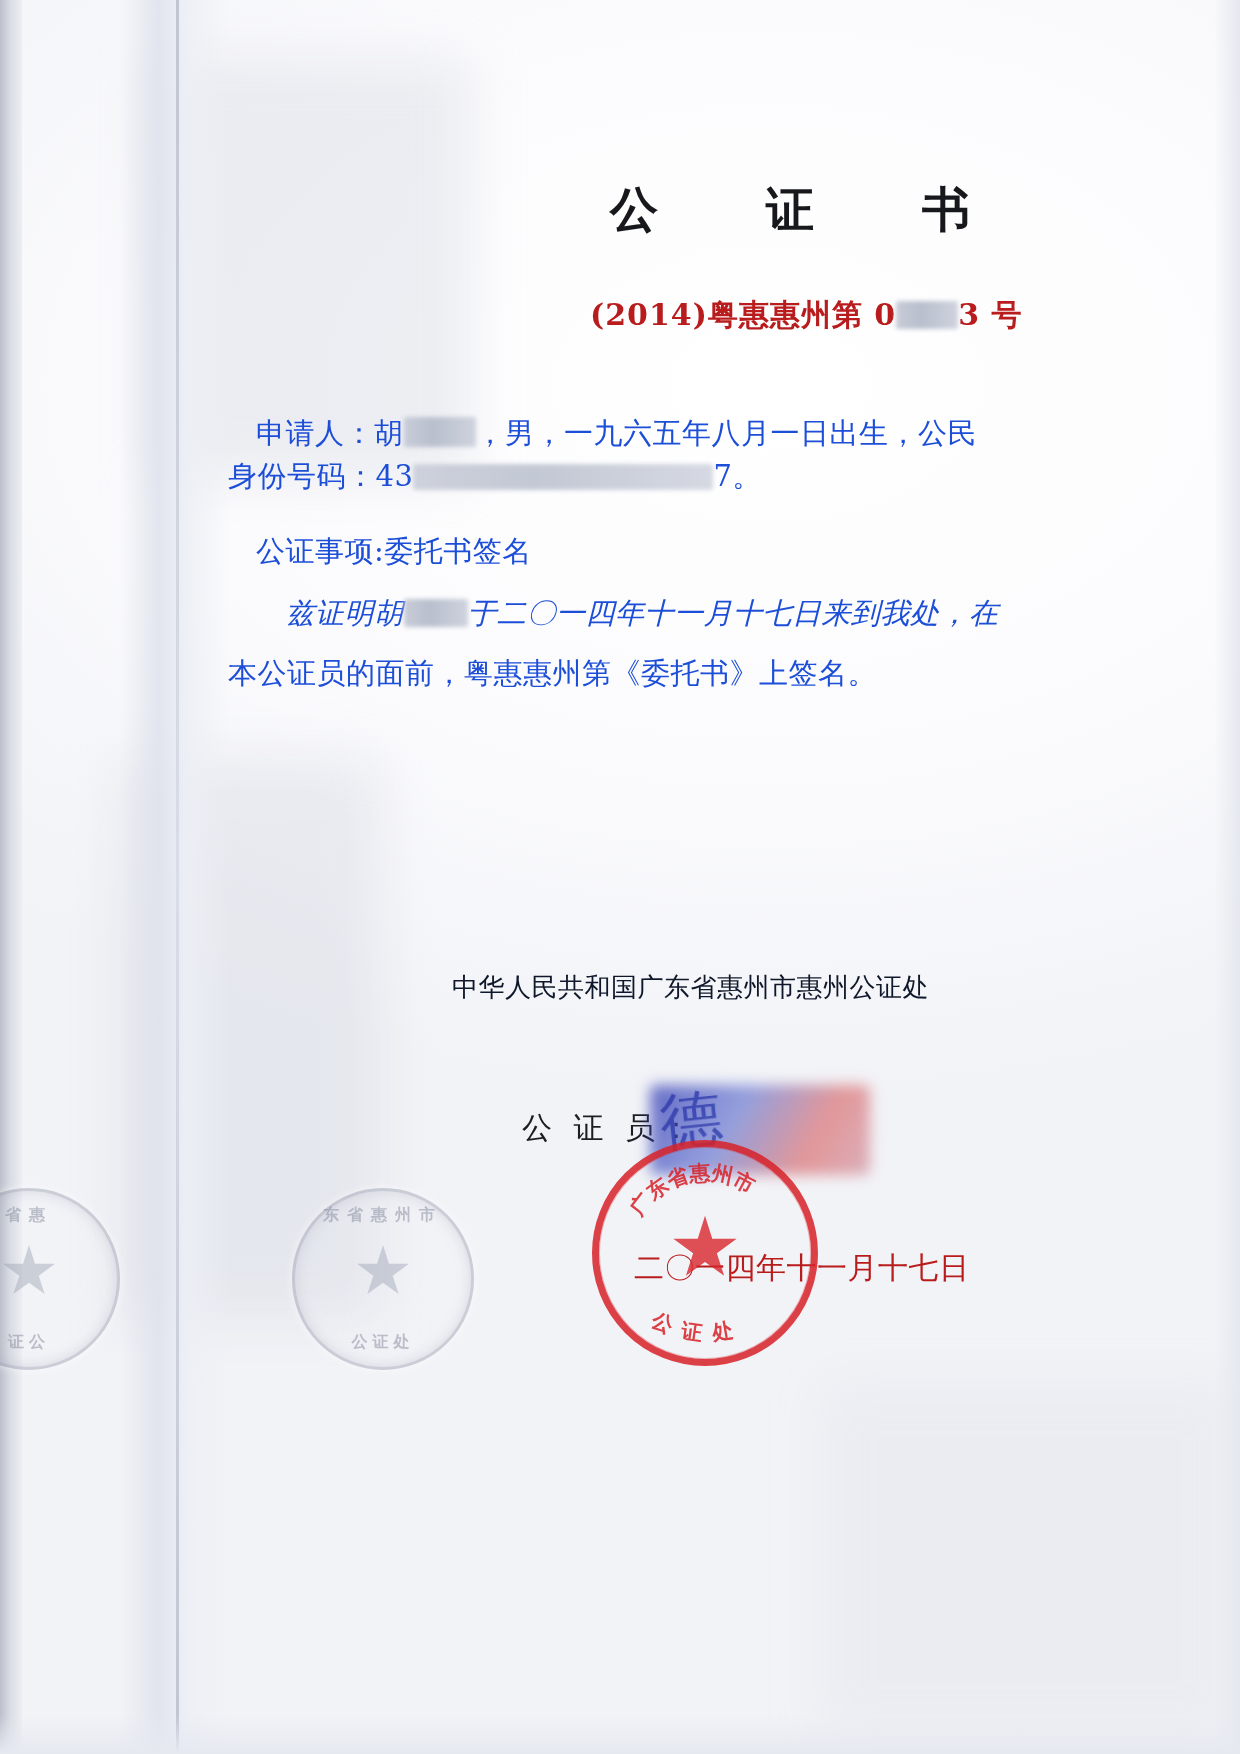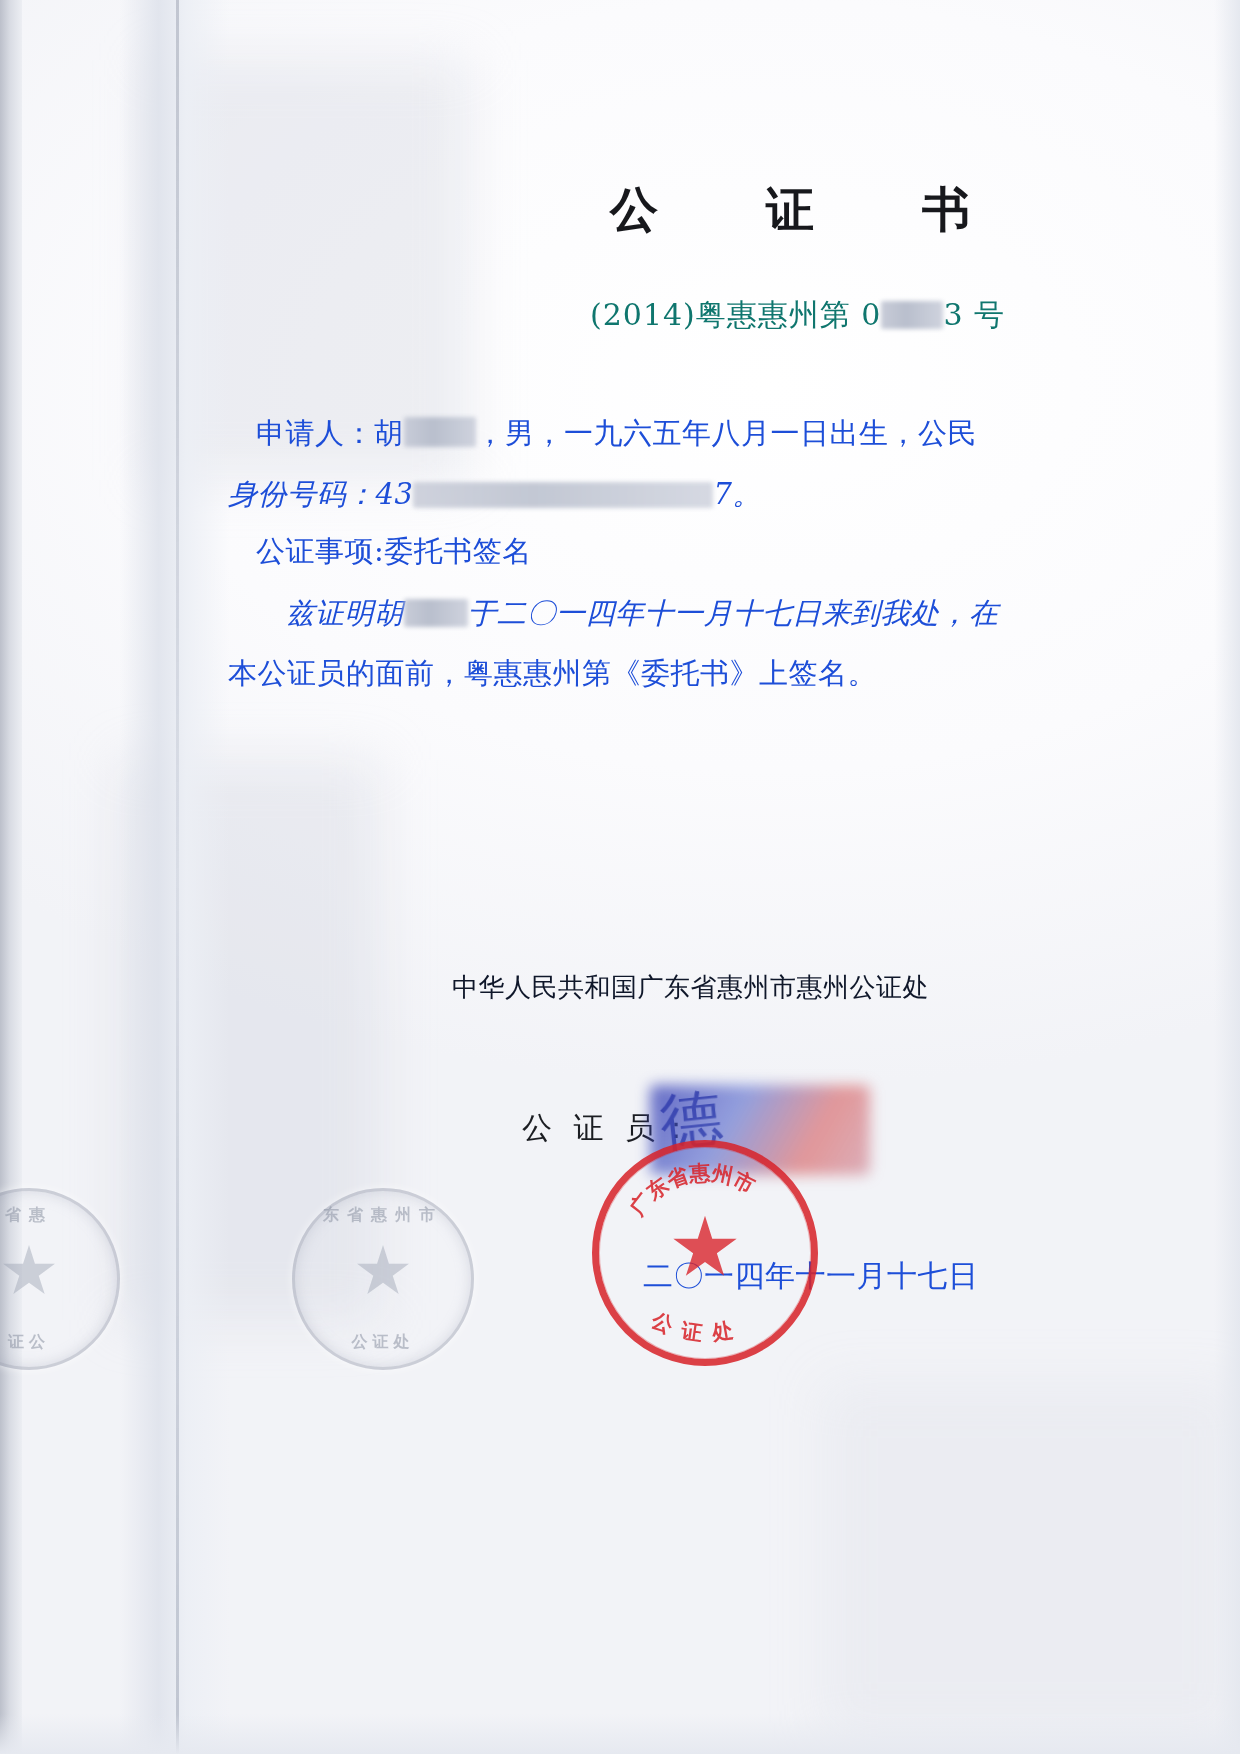--- a/index.html
+++ b/index.html
@@ -86,34 +86,35 @@
     letter-spacing: 30px;
     text-indent: 30px;
     color: #17181c;
     font-weight: 700;
     font-family: "DejaVu Serif", "Liberation Serif", serif;
   }
   .docnum {
     position: absolute;
     left: 360px; top: 295px;
     font-size: 30px;
-    color: #0f766e;
+    color: #b91c1c;
     letter-spacing: 1px;
     white-space: nowrap;
+    font-weight: bold;
   }
   .para {
     position: absolute;
     font-size: 29px;
     line-height: 56px;
     color: #1d4ed8;
     letter-spacing: .5px;
     white-space: nowrap;
   }
   .p1 { left: 26px; top: 405px; }
-  .p1b { left: -2px; top: 466px; font-style: italic; }
+  .p1b { left: -2px; top: 448px; }
   .p2 { left: 26px; top: 523px; }
   .p3 { left: 26px; top: 585px; font-style: italic; }
   .p3b { left: -2px; top: 645px; }
   .org {
     position: absolute;
     left: 222px; top: 970px;
     font-size: 26px;
     color: #0f172a;
     letter-spacing: .5px;
     white-space: nowrap;
@@ -121,26 +122,25 @@
   .notary {
     position: absolute;
     left: 292px; top: 1108px;
     font-size: 30px;
     color: #1b1d22;
     letter-spacing: 6px;
     white-space: nowrap;
   }
   .date {
     position: absolute;
-    left: 413px; top: 1248px;
+    left: 404px; top: 1248px;
     font-size: 30px;
-    color: #1d4ed8;
+    color: #b91c1c;
     letter-spacing: .5px;
     white-space: nowrap;
-    margin-top: 8px;
   }
 
   
   .redact {
     display: inline-block;
     vertical-align: -4px;
     background: linear-gradient(90deg,#c8ccd8,#b9bfcd 40%,#cfd3de);
     filter: blur(2.2px);
     border-radius: 2px;
   }

